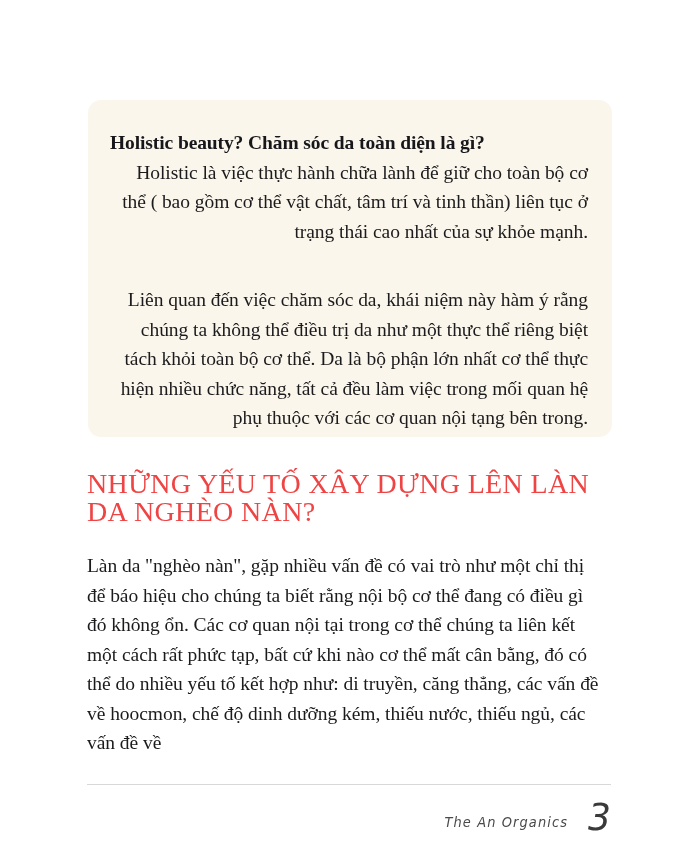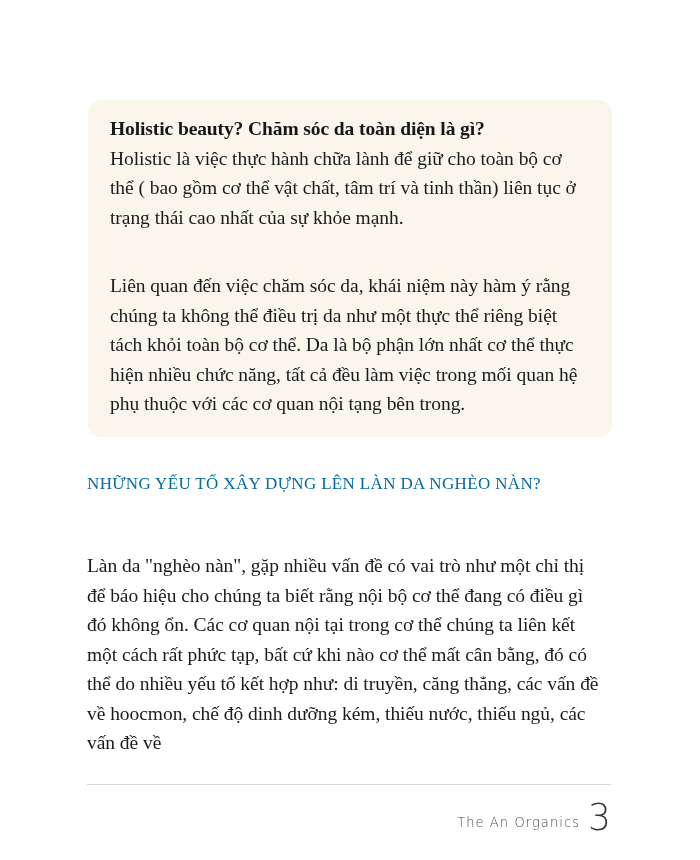--- a/index.html
+++ b/index.html
@@ -27,21 +27,21 @@
   
   .callout {
     position: absolute;
     left: 88px;
     top: 100px;
     width: 524px;
     height: 337px;
     background: #faf6ec;
     border-radius: 13px;
     box-sizing: border-box;
-    padding: 14px 24px 20px 22px;
+    padding: 28px 24px 20px 22px;
   }
 
   .callout-title {
     font-family: "Liberation Serif", "DejaVu Serif", serif;
     font-weight: bold;
     font-size: 19.5px;
     line-height: 29.5px;
     letter-spacing: -0.1px;
     color: #17161a;
     margin: 0;
@@ -49,40 +49,40 @@
   }
 
   .callout-para {
     font-family: "Liberation Serif", "DejaVu Serif", serif;
     font-weight: normal;
     font-size: 19.5px;
     line-height: 29.5px;
     letter-spacing: -0.05px;
     color: #1b1a1c;
     margin: 0;
-    text-align: left;
+    text-align: right;
   }
 
   .callout-para.spaced {
     margin-top: 39px;
   }
 
   
   .section-heading {
     position: absolute;
     left: 87px;
     top: 470px;
     width: 528px;
     margin: 0;
     font-family: "Liberation Serif", "DejaVu Serif", serif;
     font-weight: normal;
-    font-size: 17px;
+    font-size: 28px;
     line-height: 28px;
     letter-spacing: 0.35px;
-    color: #0369a1;
+    color: #ef4444;
     text-transform: none;
   }
 
   
   .body-copy {
     position: absolute;
     left: 87px;
     top: 551px;
     width: 520px;
     margin: 0;
@@ -107,21 +107,22 @@
 
   .footer {
     position: absolute;
     left: 87px;
     top: 788px;
     width: 524px;
     height: 50px;
     display: flex;
     align-items: flex-end;
     justify-content: flex-end;
-    gap: 8px;
+    gap: 20px;
+    font-style: italic;
   }
 
   .footer-brand {
     font-family: "DejaVu Sans", "Liberation Sans", sans-serif;
     font-size: 13px;
     font-weight: 300;
     letter-spacing: 1.1px;
     color: #4a4a4a;
     line-height: 1;
     padding-bottom: 8px;

